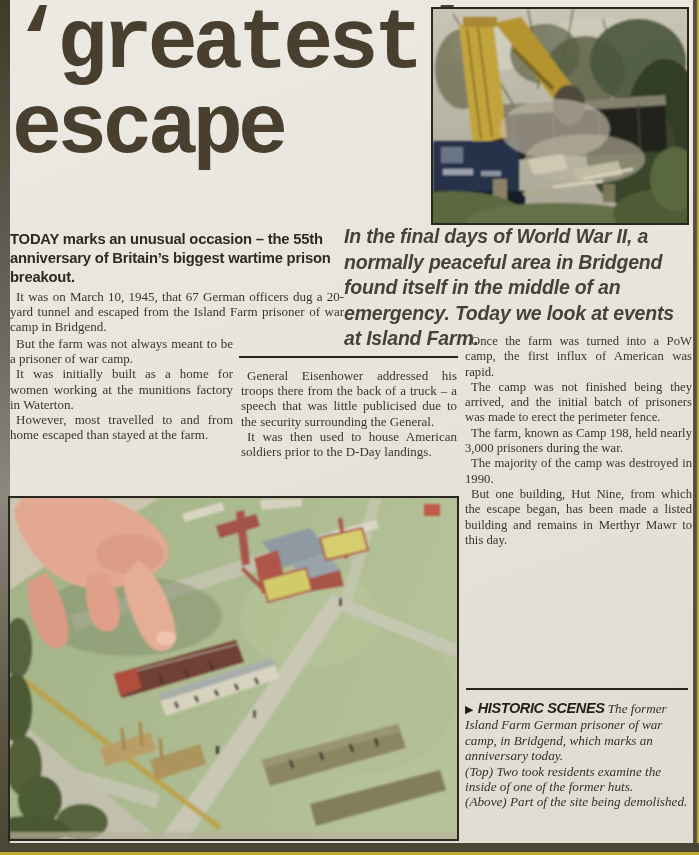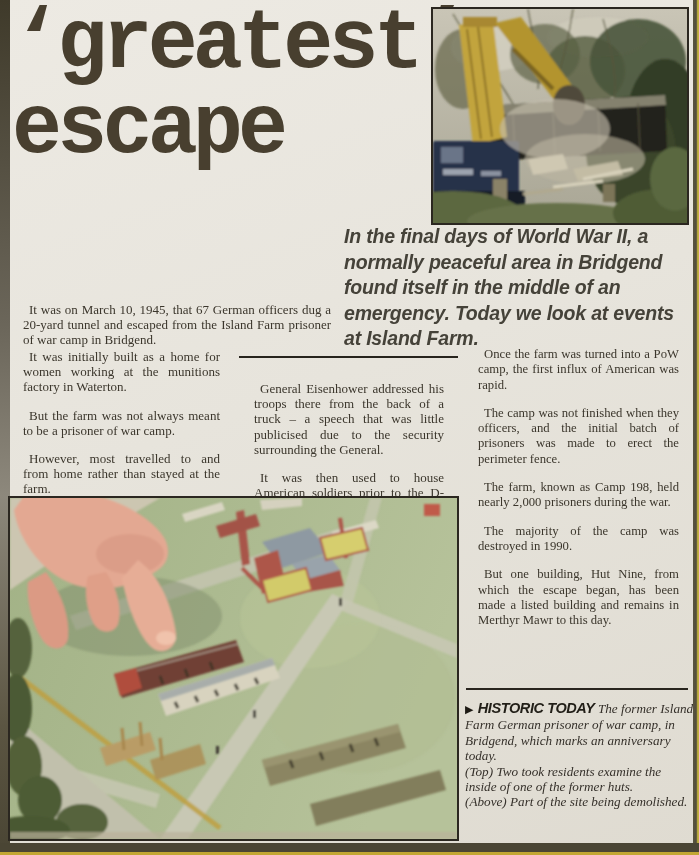--- a/index.html
+++ b/index.html
@@ -26,21 +26,21 @@
   .photo{position:absolute;border:2px solid #2b2720;box-sizing:border-box;background:#aaa797;}
   .photo svg{display:block;width:100%;height:100%;}
   .photo-demolition{left:431px;top:7px;width:258px;height:218px;}
   .photo-model{left:8px;top:496px;width:451px;height:345px;}
 
   
   .intro-bold{position:absolute;left:10px;top:230px;width:334px;
     font-family:"Liberation Sans",sans-serif;font-weight:bold;
     font-size:14.8px;line-height:19px;color:#2e2a22;letter-spacing:-0.2px;}
   .serif{font-size:13px;line-height:15.2px;text-align:justify;color:#3b362c;}
-  .serif p{margin:13px;text-indent:6px;}
+  .serif p{margin:0;text-indent:6px;}
   .para-wide{position:absolute;left:10px;top:289px;width:334px;}
   .col-left{position:absolute;left:10px;top:336px;width:223px;}
   .col-mid{position:absolute;left:241px;top:368px;width:216px;}
   .col-right{position:absolute;left:465px;top:334px;width:227px;font-size:12.7px;line-height:15.3px;}
 
   .byline{position:absolute;left:241px;top:335px;width:216px;text-align:center;
     font-family:"Liberation Sans",sans-serif;font-weight:bold;font-size:14px;color:#27231c;}
   .byline-rule{position:absolute;left:239px;top:356px;width:219px;height:2px;background:#27241d;}
 
   .standfirst{position:absolute;left:344px;top:224px;width:350px;
@@ -125,53 +125,54 @@
         <g>
           <ellipse cx="20" cy="206" rx="70" ry="24" fill="#5c673f"></ellipse>
           <ellipse cx="124" cy="212" rx="90" ry="18" fill="#66714a"></ellipse>
           <ellipse cx="228" cy="204" rx="48" ry="24" fill="#4f5c36"></ellipse>
           <ellipse cx="242" cy="170" rx="25" ry="32" fill="#5a6840"></ellipse>
         </g>
       </g>
     </svg>
   </figure>
 
+  <div class="intro-bold">TODAY marks an unusual occasion – the 55th anniversary of Britain’s biggest wartime prison breakout.</div>
 
   <div class="serif para-wide">
     <p>It was on March 10, 1945, that 67 German officers dug a 20-yard tunnel and escaped from the Island Farm prisoner of war camp in Bridgend.</p>
   </div>
 
   <div class="serif col-left">
+    <p>But the farm was not always meant to be a prisoner of war camp.</p>
     <p>It was initially built as a home for women working at the munitions factory in Waterton.</p>
-    <p>But the farm was not always meant to be a prisoner of war camp.</p>
-    <p>However, most travelled to and from home rather than stayed at the farm.</p>
+    <p>However, most travelled to and from home escaped than stayed at the farm.</p>
   </div>
 
   <div class="byline-rule"></div>
 
   <div class="serif col-mid">
     <p>General Eisenhower addressed his troops there from the back of a truck – a speech that was little publicised due to the security surrounding the General.</p>
     <p>It was then used to house American soldiers prior to the D-Day landings.</p>
   </div>
 
   <div class="standfirst">In the final days of World War II, a normally peaceful area in Bridgend found itself in the middle of an emergency. Today we look at events at Island Farm.</div>
 
   <div class="serif col-right">
     <p>Once the farm was turned into a PoW camp, the first influx of American was rapid.</p>
-    <p>The camp was not finished when they officers, and the initial batch of prisoners was made to erect the perimeter fence.</p>
-    <p>The farm, known as Camp 198, held nearly 2,000 prisoners during the war.</p>
+    <p>The camp was not finished being they arrived, and the initial batch of prisoners was made to erect the perimeter fence.</p>
+    <p>The farm, known as Camp 198, held nearly 3,000 prisoners during the war.</p>
     <p>The majority of the camp was destroyed in 1990.</p>
     <p>But one building, Hut Nine, from which the escape began, has been made a listed building and remains in Merthyr Mawr to this day.</p>
   </div>
 
   <div class="caption-rule"></div>
   <div class="caption">
     <p>
       <span class="cap-arrow">▶</span>
-      <span class="cap-heading">HISTORIC TODAY</span>
+      <span class="cap-heading">HISTORIC SCENES</span>
       <span class="cap-lead">The former Island Farm German prisoner of war camp, in Bridgend, which marks an anniversary today.</span>
     </p>
     <p>(Top) Two took residents examine the inside of one of the former huts.</p>
     <p>(Above) Part of the site being demolished.</p>
   </div>
 
   <figure class="photo photo-model" style="margin:0;">
     <svg viewBox="0 0 447 341" preserveAspectRatio="none">
       <defs>
         <linearGradient id="mg" x1="0" y1="0" x2="1" y2="0.3">

